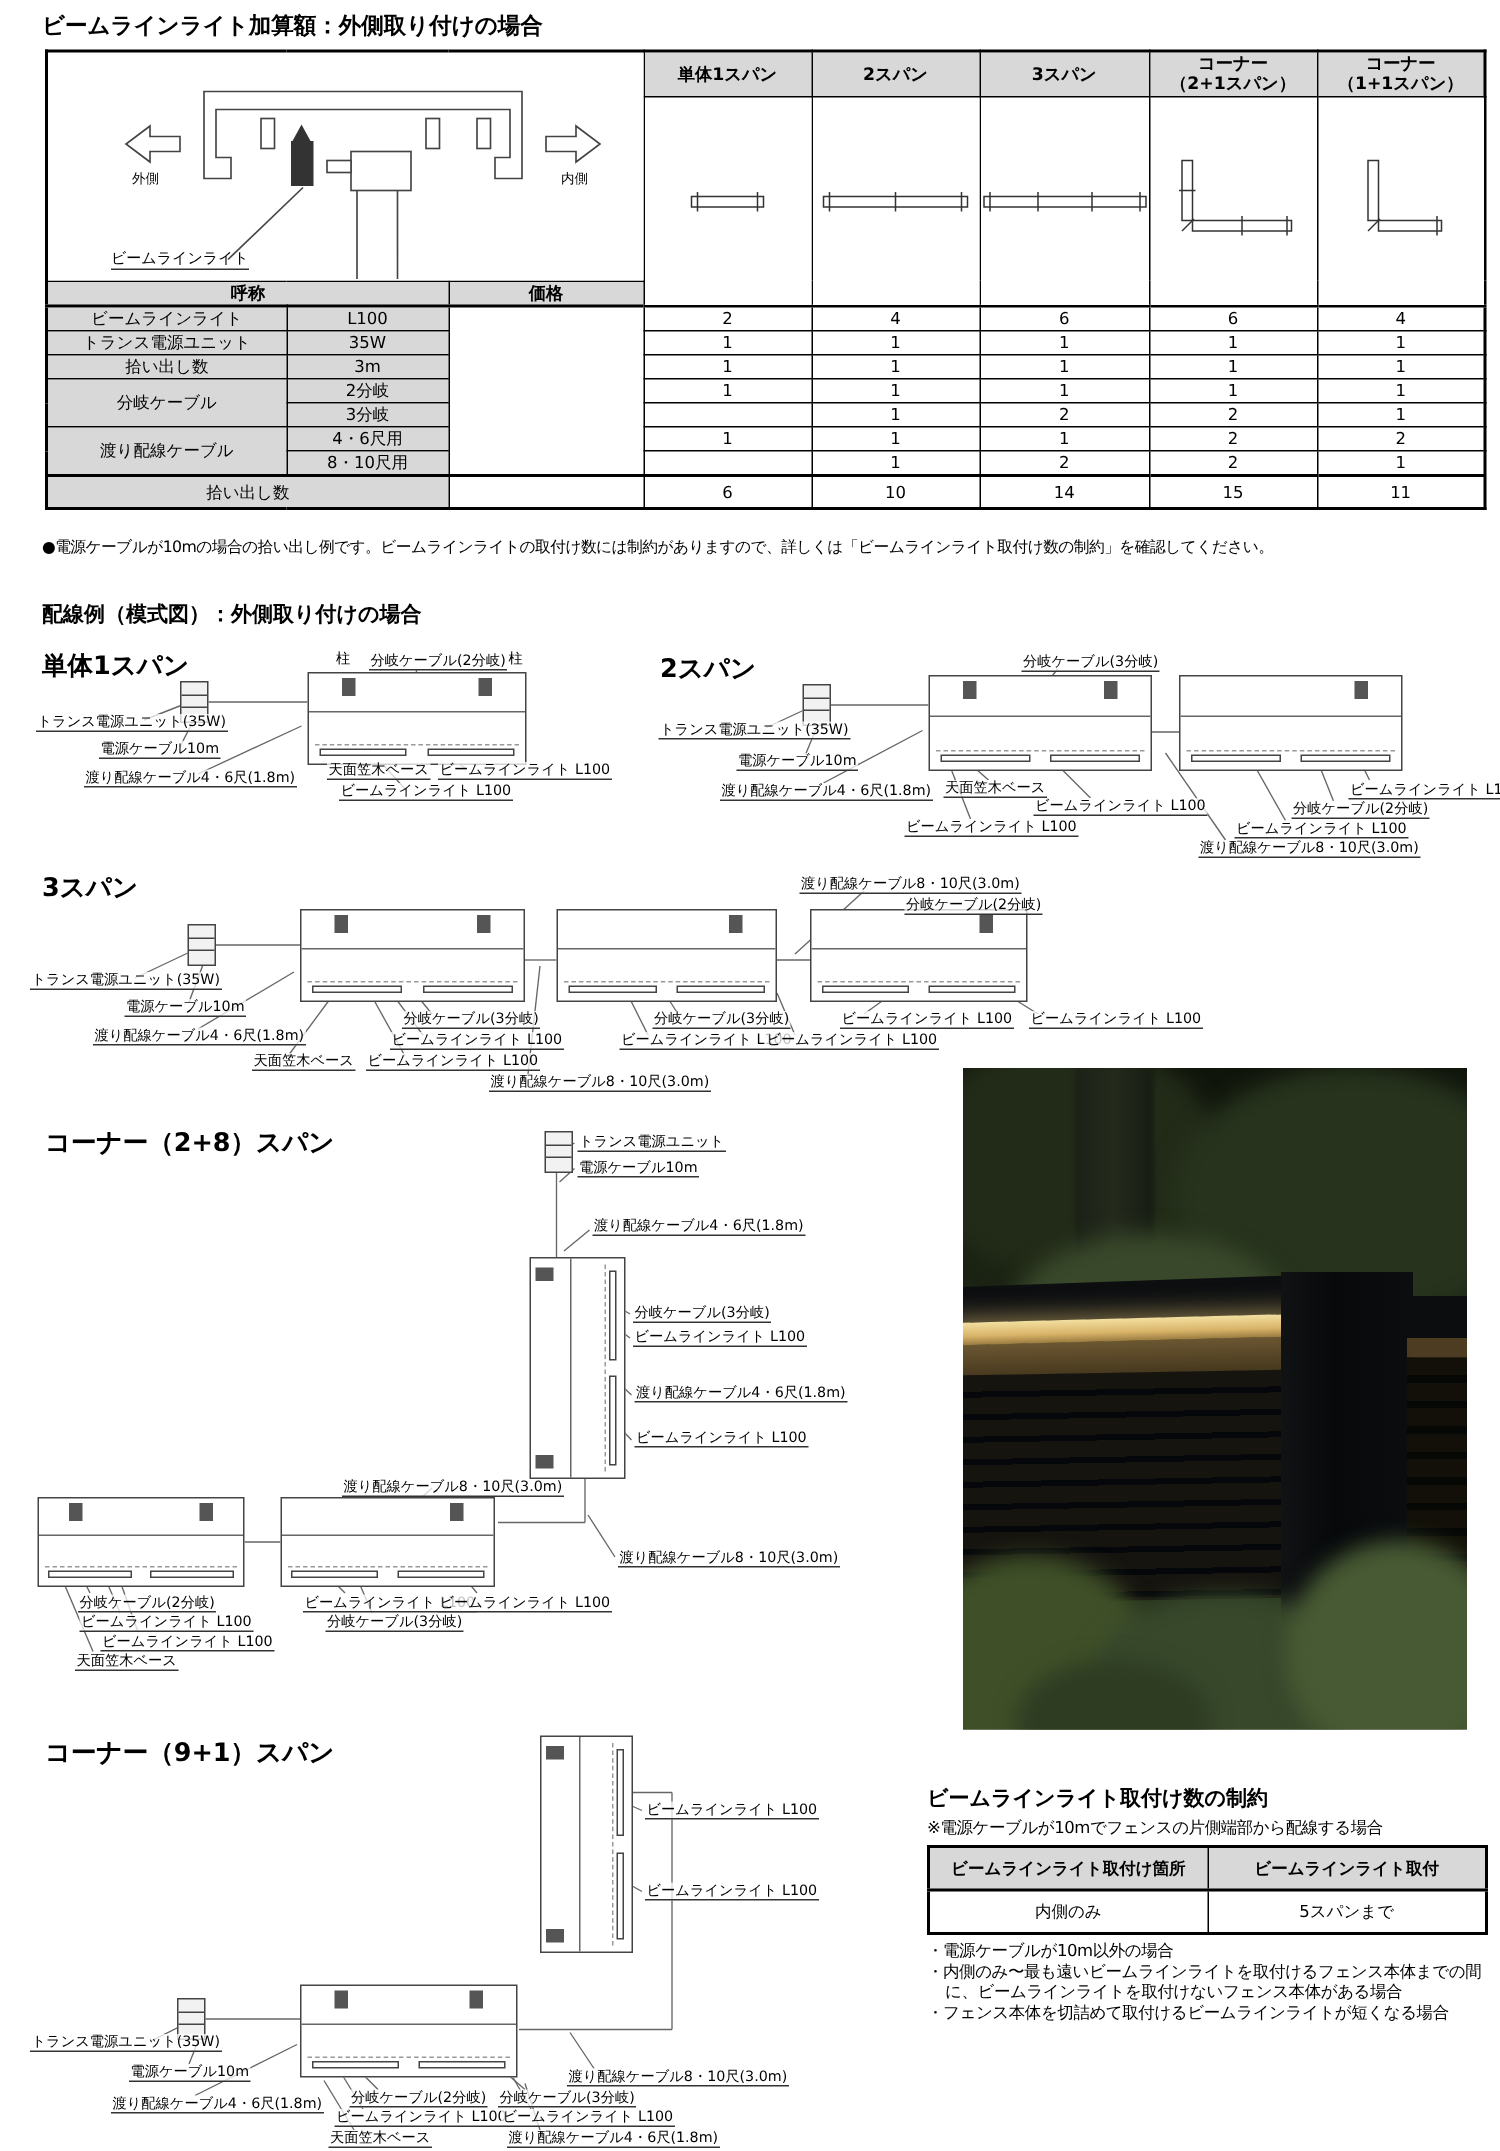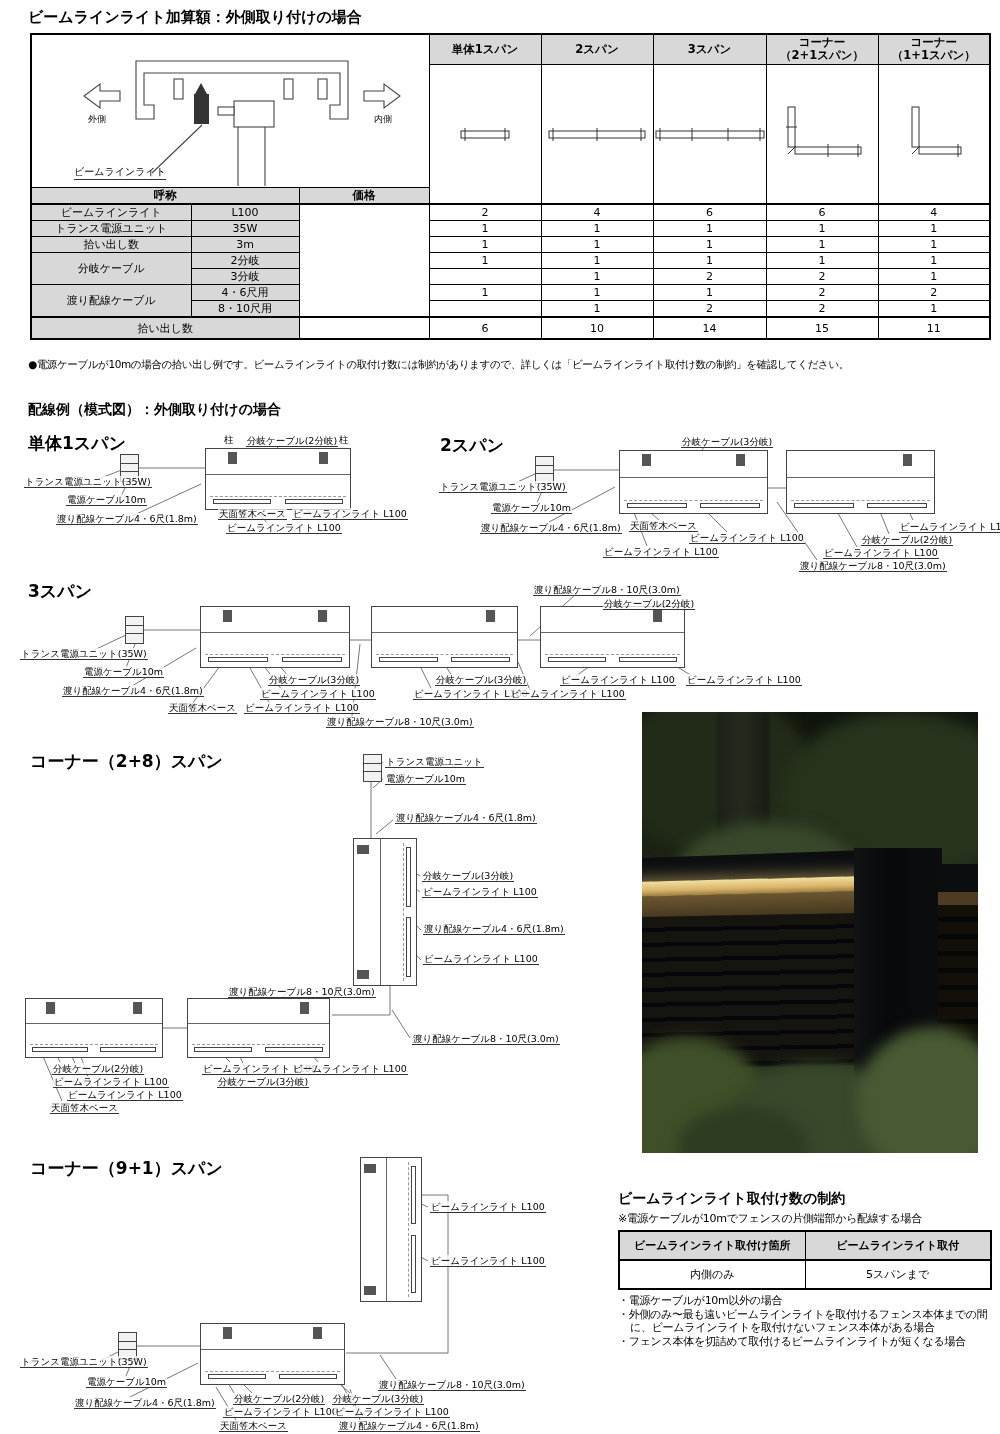--- a/index.html
+++ b/index.html
@@ -558,18 +558,18 @@
         <td class="hd">ビームラインライト取付</td>
       </tr>
       <tr>
         <td>内側のみ</td>
         <td>5スパンまで</td>
       </tr>
     </tbody>
       </table>
     <div class="cnotes">
       <div>・電源ケーブルが10m以外の場合</div>
-      <div>・外側のみ〜最も遠いビームラインライトを取付けるフェンス本体までの間に、ビームラインライトを取付けないフェンス本体がある場合</div>
+      <div>・内側のみ〜最も遠いビームラインライトを取付けるフェンス本体までの間に、ビームラインライトを取付けないフェンス本体がある場合</div>
       <div>・フェンス本体を切詰めて取付けるビームラインライトが短くなる場合</div>
     </div>
   </div>
 
 </div>
 
 </body></html>

